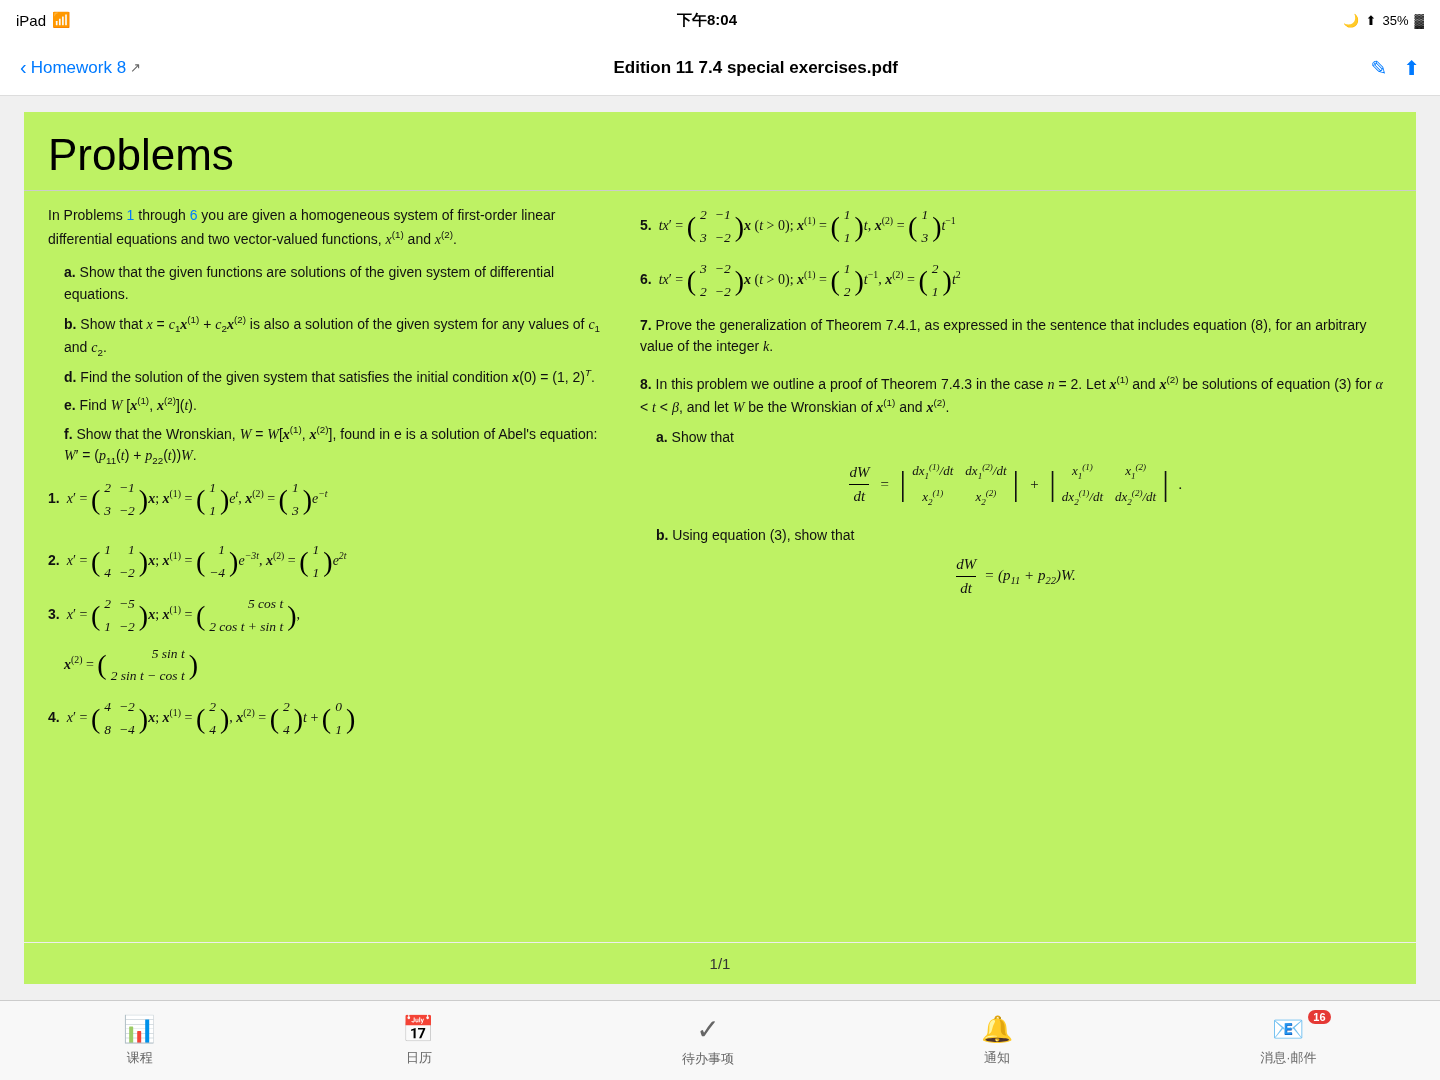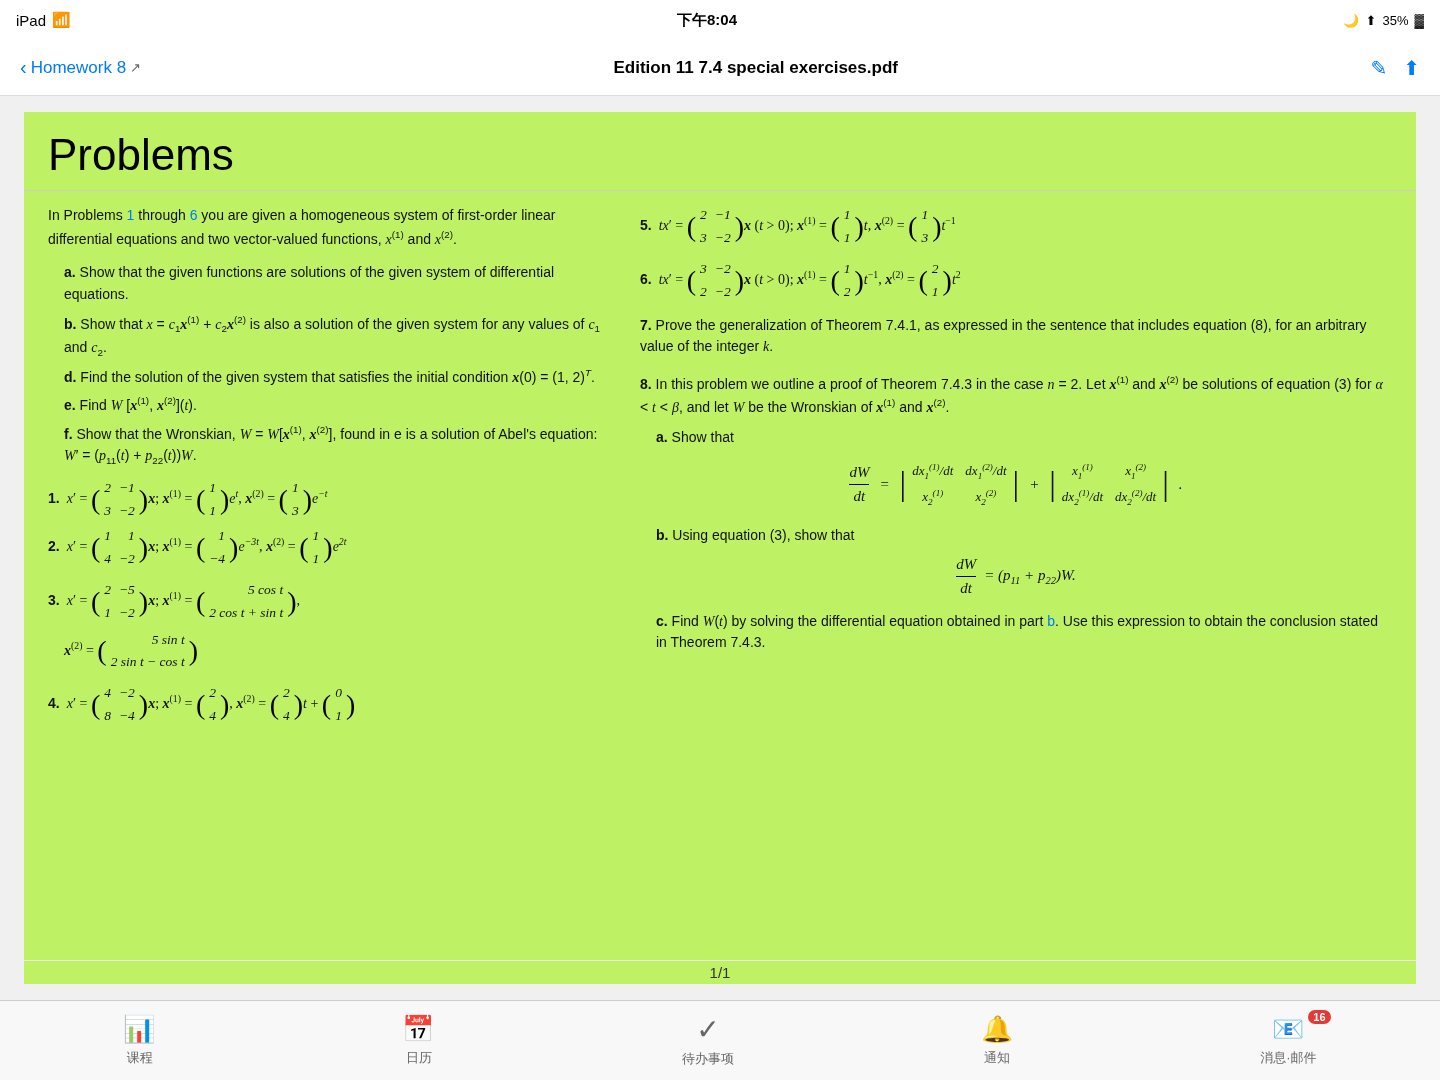--- a/index.html
+++ b/index.html
@@ -146,21 +146,21 @@
         <div style="margin-bottom:5px;">
           <span style="font-weight:700;">e.</span>
           Find <span style="font-family:'Times New Roman',serif; font-style:italic;">W</span> [<span style="font-family:'Times New Roman',serif; font-style:italic;font-weight:bold;">x</span><sup>(1)</sup>, <span style="font-family:'Times New Roman',serif; font-style:italic;font-weight:bold;">x</span><sup>(2)</sup>](<span style="font-family:'Times New Roman',serif; font-style:italic;">t</span>).
         </div>
         <div style="margin-bottom:10px;">
           <span style="font-weight:700;">f.</span>
           Show that the Wronskian, <span style="font-family:'Times New Roman',serif; font-style:italic;">W</span> = <span style="font-family:'Times New Roman',serif; font-style:italic;">W</span>[<span style="font-family:'Times New Roman',serif; font-style:italic;font-weight:bold;">x</span><sup>(1)</sup>, <span style="font-family:'Times New Roman',serif; font-style:italic;font-weight:bold;">x</span><sup>(2)</sup>], found in e is a solution of Abel's equation: <span style="font-family:'Times New Roman',serif; font-style:italic;">W</span>′ = (<span style="font-family:'Times New Roman',serif; font-style:italic;">p</span><sub>11</sub>(<span style="font-family:'Times New Roman',serif; font-style:italic;">t</span>) + <span style="font-family:'Times New Roman',serif; font-style:italic;">p</span><sub>22</sub>(<span style="font-family:'Times New Roman',serif; font-style:italic;">t</span>))<span style="font-family:'Times New Roman',serif; font-style:italic;">W</span>.
         </div>
       </div>
 
-      <div style="margin-bottom:4px; font-family:'Times New Roman',serif;">
+      <div style="margin-bottom:18px; font-family:'Times New Roman',serif;">
         <span style="font-weight:700; font-family:-apple-system,sans-serif;">1.</span>
         &nbsp;<span style="font-style:italic;">x</span>′ =
         <span class="matrix-wrap">
           <span class="matrix-paren">(</span>
           <span class="matrix-inner matrix-2x2">
               <span>2</span>
               <span>−1</span>
               <span>3</span>
               <span>−2</span>
             </span>
@@ -424,30 +424,26 @@
         <span style="display:inline-flex; align-items:center; gap:8px; font-size:15px;">
           <span style="display:inline-flex; flex-direction:column; align-items:center;">
             <span>d<span style="font-style:italic;">W</span></span>
             <span style="border-top:1.5px solid #000; width:100%; display:block;"></span>
             <span>d<span style="font-style:italic;">t</span></span>
           </span>
           <span>= (<span style="font-style:italic;">p</span><sub>11</sub> + <span style="font-style:italic;">p</span><sub>22</sub>)<span style="font-style:italic;">W</span>.</span>
         </span>
       </div>
 
-      <div style="margin-left:16px; margin-bottom:8px;">
-        <span style="font-weight:700;">c.</span>
-        Find <span style="font-family:'Times New Roman',serif; font-style:italic;">W</span>(<span style="font-family:'Times New Roman',serif; font-style:italic;">t</span>) by solving the differential equation obtained in part <span style="color:#007aff;">b</span>. Use this expression to obtain the conclusion stated in Theorem 7.4.3.
-      </div>
 
 
     </div>
   </div>
 
-  <div style="text-align:center; padding:3px; font-size:15px; color:#333; border-top:1px solid #eee;">1/1</div>
+  <div style="text-align:center; padding:12px; font-size:15px; color:#333; border-top:1px solid #eee;">1/1</div>
 </div>
 
 <div class="tab-bar">
   <div class="tab-item">
     <span class="tab-icon">📊</span>
     <span>课程</span>
   </div>
   <div class="tab-item">
     <span class="tab-icon">📅</span>
     <span>日历</span>

